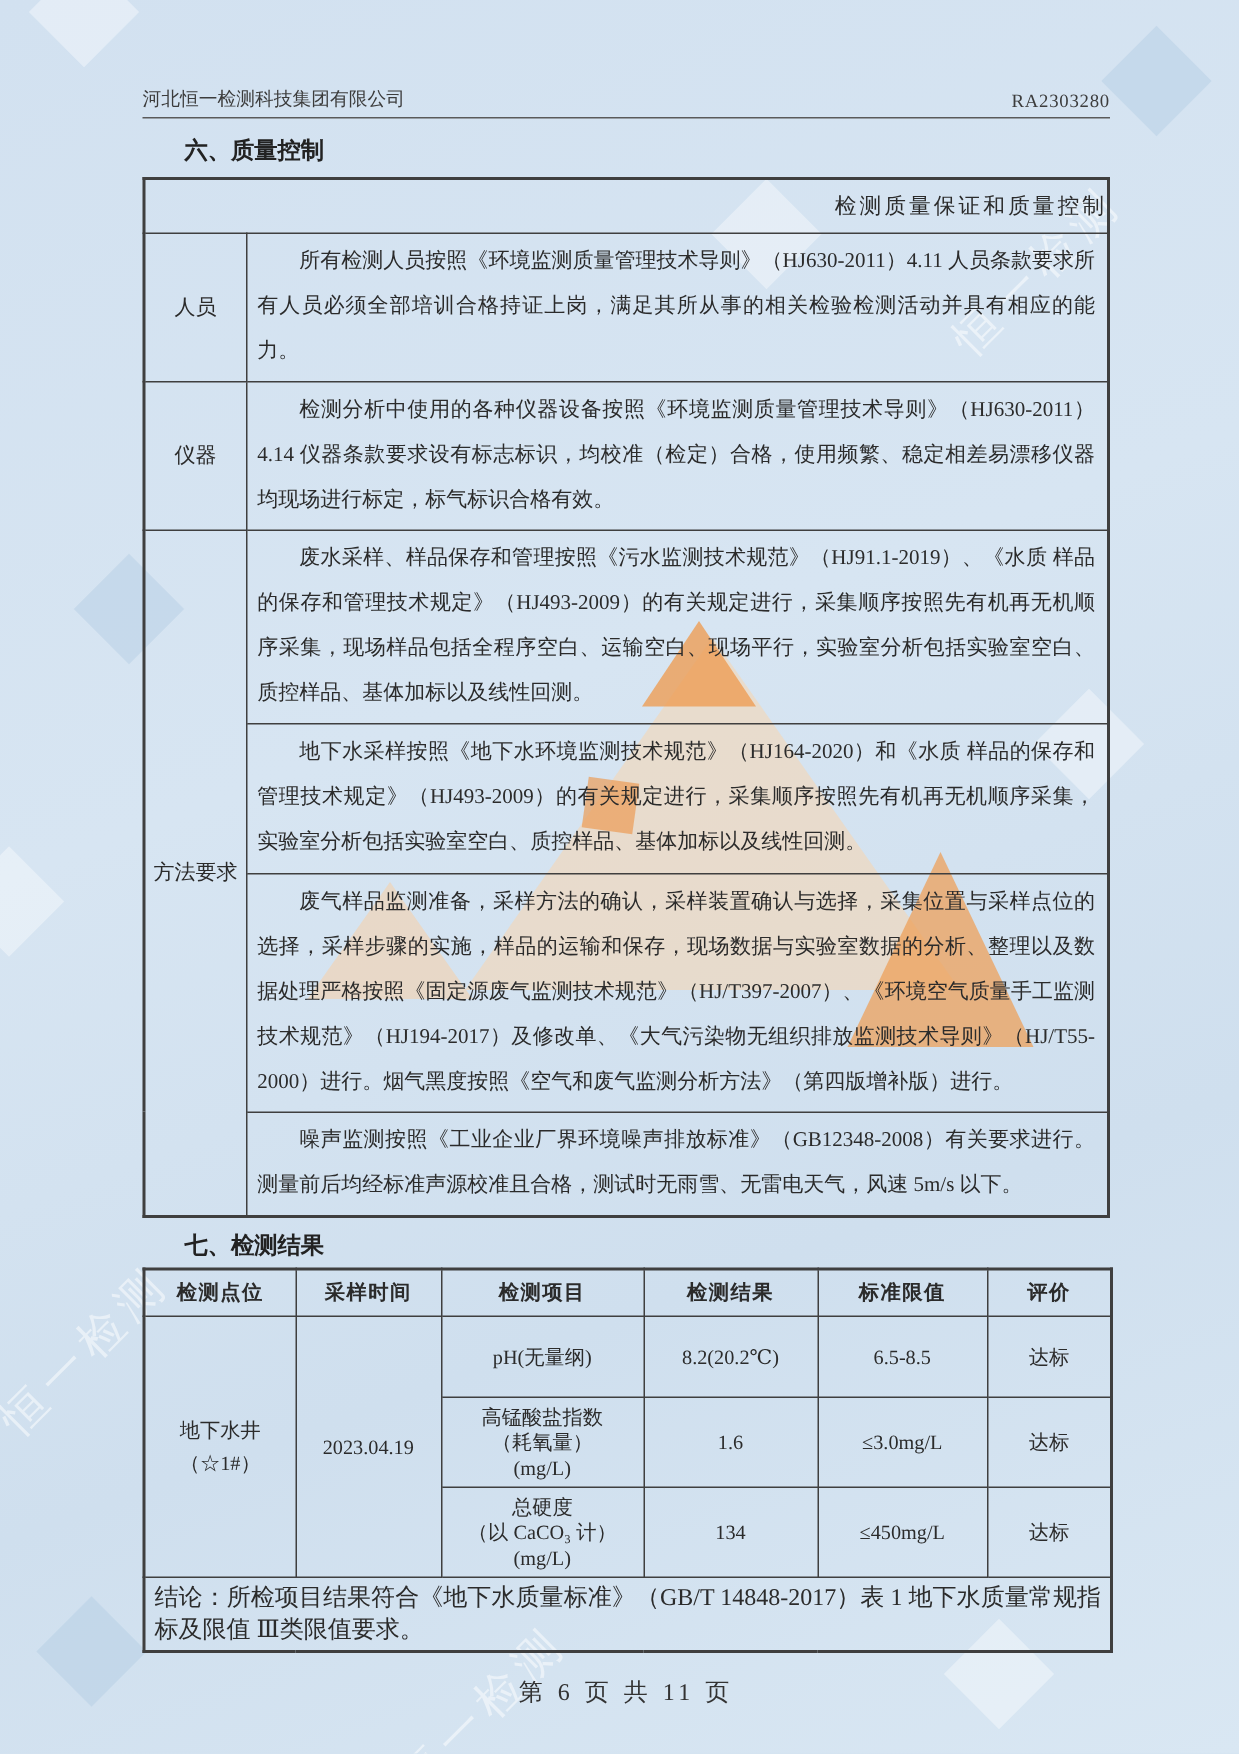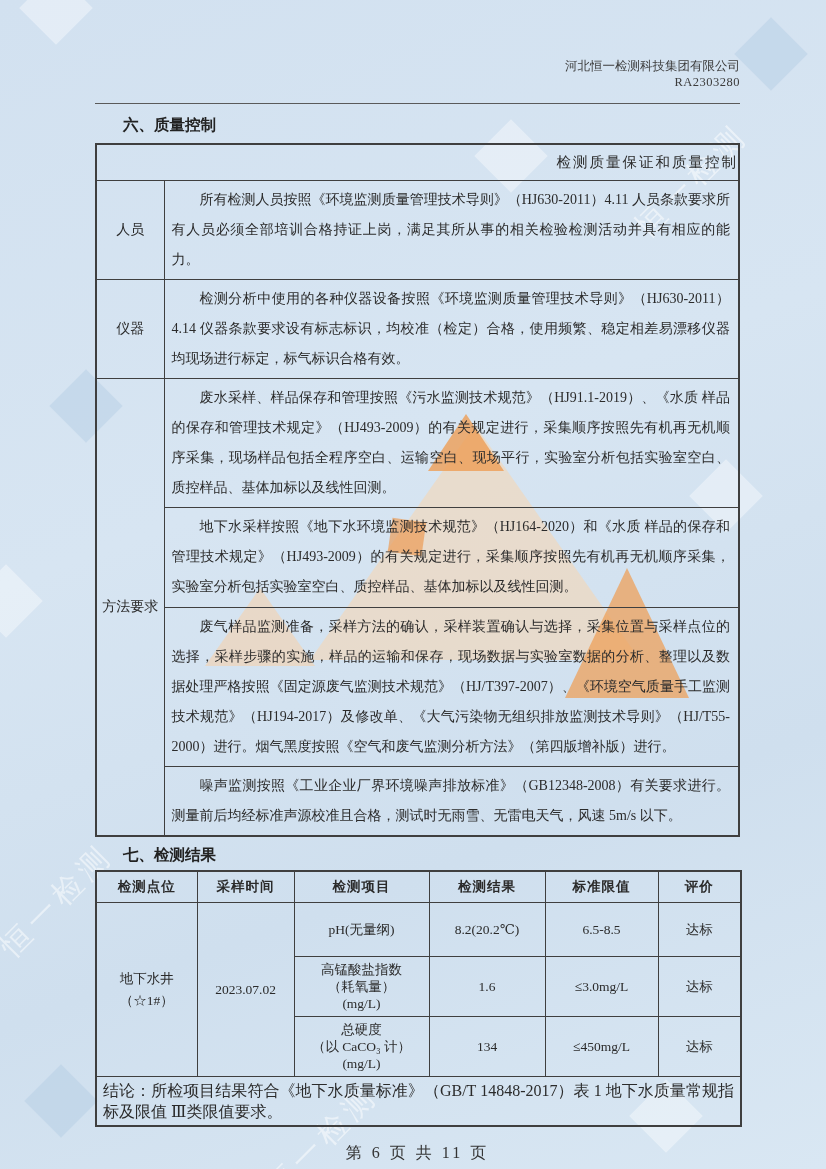--- a/index.html
+++ b/index.html
@@ -68,22 +68,21 @@
     z-index: 2;
     padding: 58px 86px 0 95px;
   }
   .doc-header {
     display: flex;
     justify-content: space-between;
     align-items: flex-end;
     font-size: 12.5px;
     color: #3c3c3c;
     border-bottom: 1.5px solid #5a5a5a;
-    padding-bottom: 13px;
-    flex-direction: column;
+    padding-bottom: 3px;
   }
   .doc-header .report-no { font-family: "Liberation Serif", serif; letter-spacing: 0.5px; }
   h2.sec {
     font-size: 15.5px;
     font-weight: bold;
     color: #222;
     margin: 11px 0 7px 28px;
   }
   h2.sec7 { margin: 8px 0 2px 28px; }
   h3.sec {
@@ -255,21 +254,21 @@
         <th>检测项目</th>
         <th>检测结果</th>
         <th>标准限值</th>
         <th>评价</th>
       </tr>
       <tr class="row-ph">
         <td rowspan="3" class="site-cell">
           <div>地下水井</div>
           <div>（☆1#）</div>
         </td>
-        <td rowspan="3">2023.07.02</td>
+        <td rowspan="3">2023.04.19</td>
         <td>pH(无量纲)</td>
         <td>8.2(20.2℃)</td>
         <td>6.5-8.5</td>
         <td>达标</td>
       </tr>
       <tr class="row-mn">
         <td class="item-lines">
           <div>高锰酸盐指数</div>
           <div>（耗氧量）</div>
           <div>(mg/L)</div>

